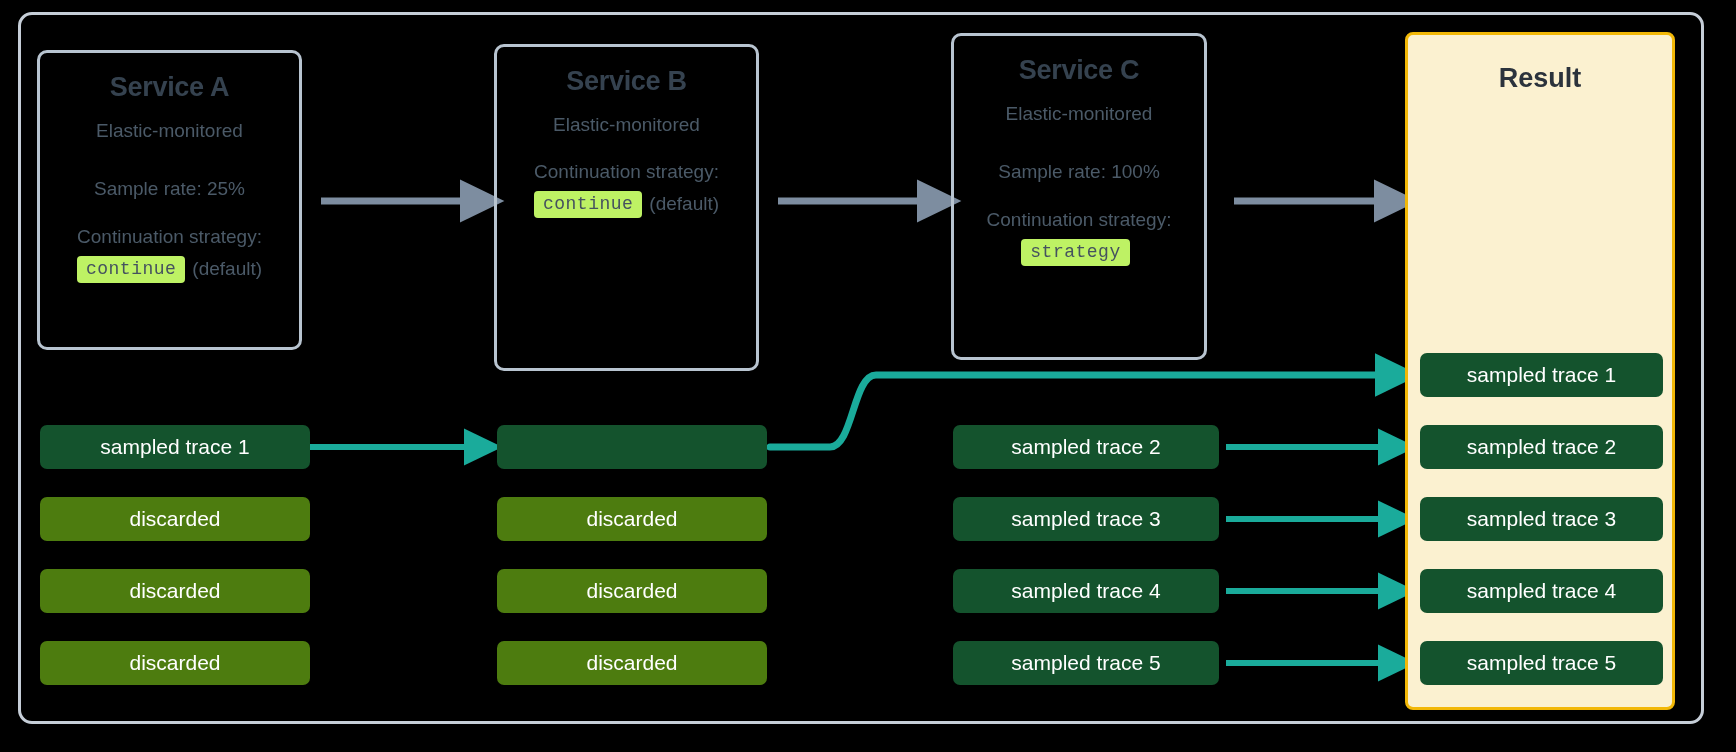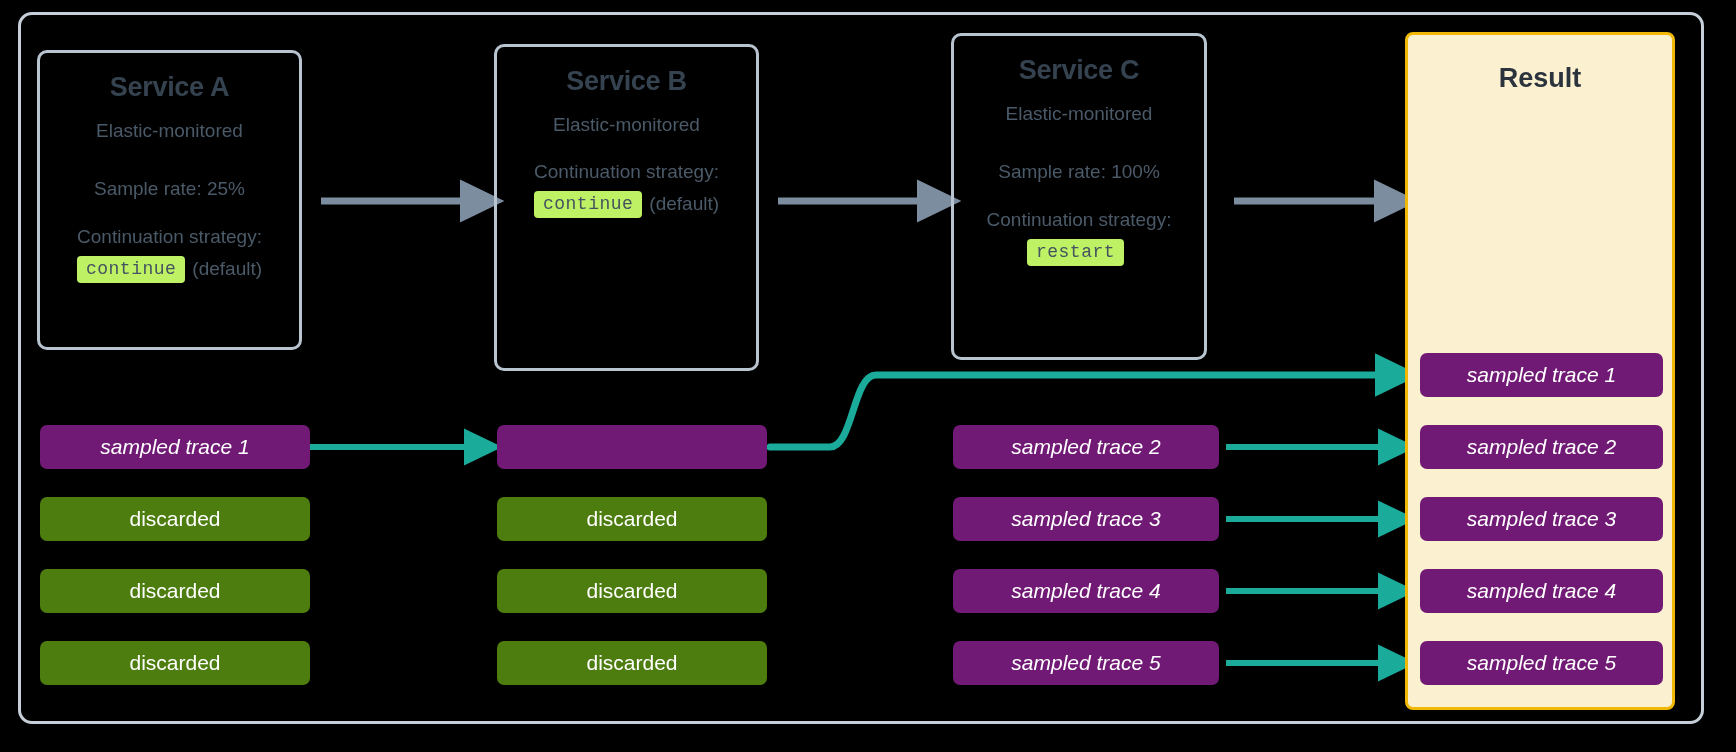--- a/index.html
+++ b/index.html
@@ -113,21 +113,21 @@
     box-sizing: border-box;
     height: 44px;
     line-height: 44px;
     border-radius: 7px;
     color: #ffffff;
     font-size: 21px;
     text-align: center;
     white-space: nowrap;
     overflow: hidden;
   }
-  .pill.sampled { background: #701a75; font-style: italic; }
+  .pill.sampled { background: #14532d; }
   .pill.discarded { background: #4d7c0f; }
 
   
   svg.links {
     position: absolute;
     left: 0; top: 0;
     width: 1736px;
     height: 752px;
     pointer-events: none;
   }
@@ -191,21 +191,21 @@
       <span class="default-note">(default)</span>
     </div>
   </div>
 
   <div class="service-box" style="left:951px; top:33px; width:256px; height:327px;">
     <div class="service-title">Service C</div>
     <div class="service-sub">Elastic-monitored</div>
     <div class="service-rate">Sample rate: 100%</div>
     <div class="service-strategy-label">Continuation strategy:</div>
     <div class="service-strategy-row">
-      <span class="code-chip">restart</span>
+      <span class="code-chip">strategy</span>
       <span class="default-note"></span>
     </div>
   </div>
 
   <div class="pill sampled" style="left:40px; top:425px; width:270px;">sampled trace 1</div>
   <div class="pill discarded" style="left:40px; top:497px; width:270px;">discarded</div>
   <div class="pill discarded" style="left:40px; top:569px; width:270px;">discarded</div>
   <div class="pill discarded" style="left:40px; top:641px; width:270px;">discarded</div>
 
   <div class="pill sampled" style="left:497px; top:425px; width:270px;"></div>

